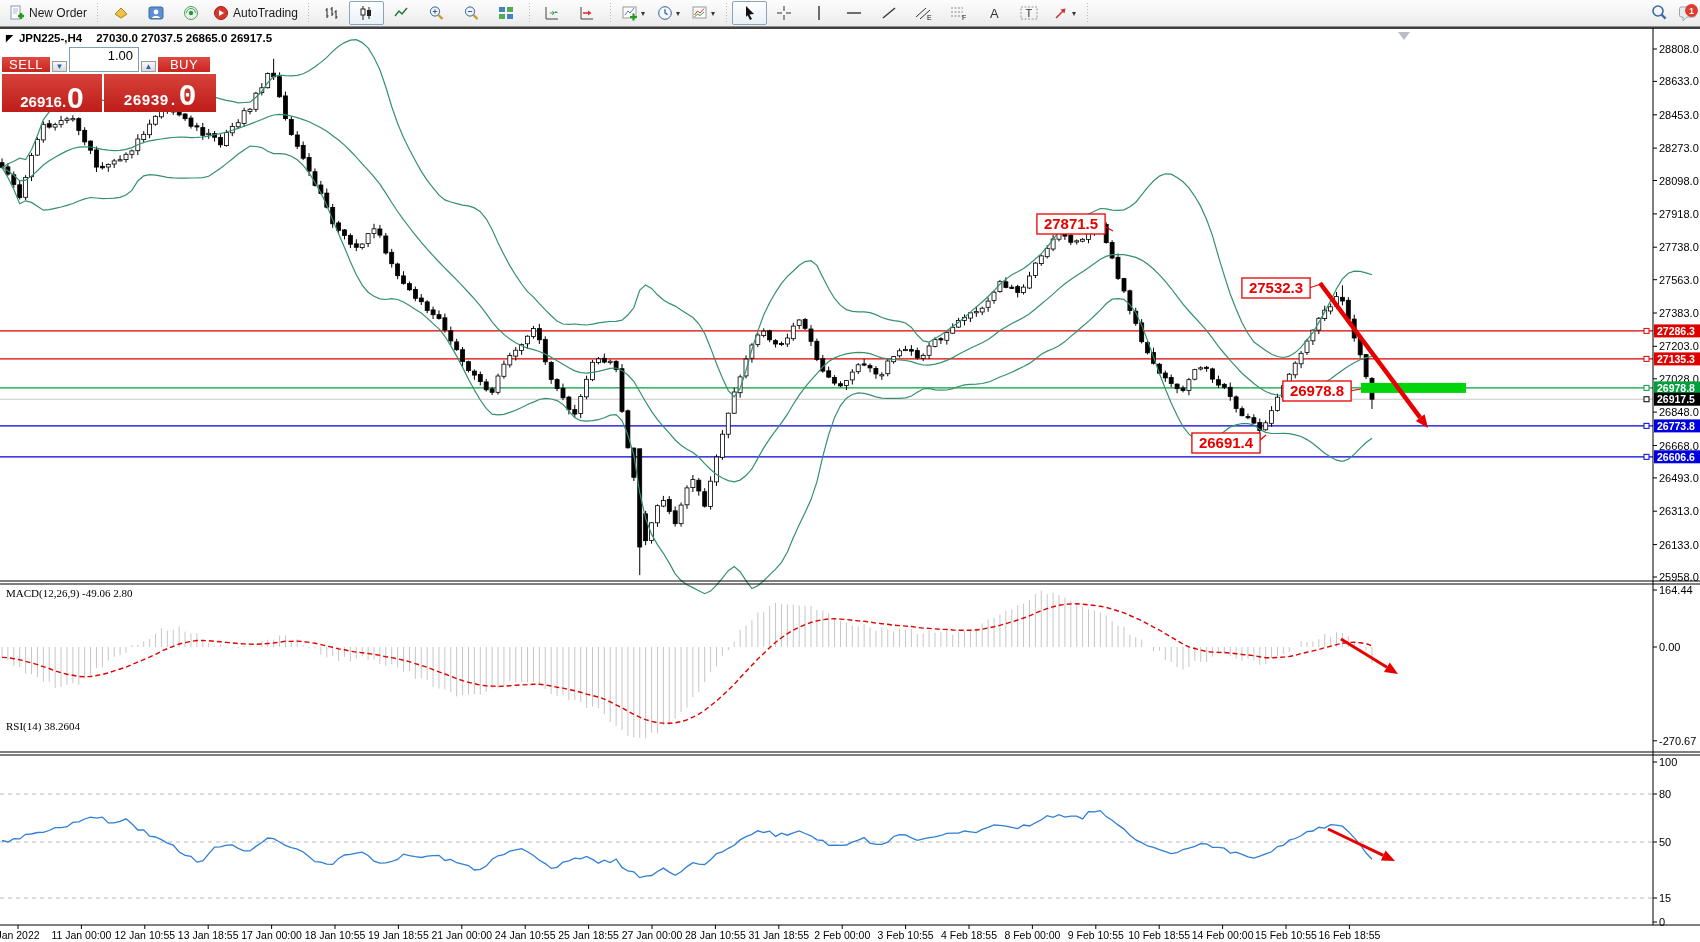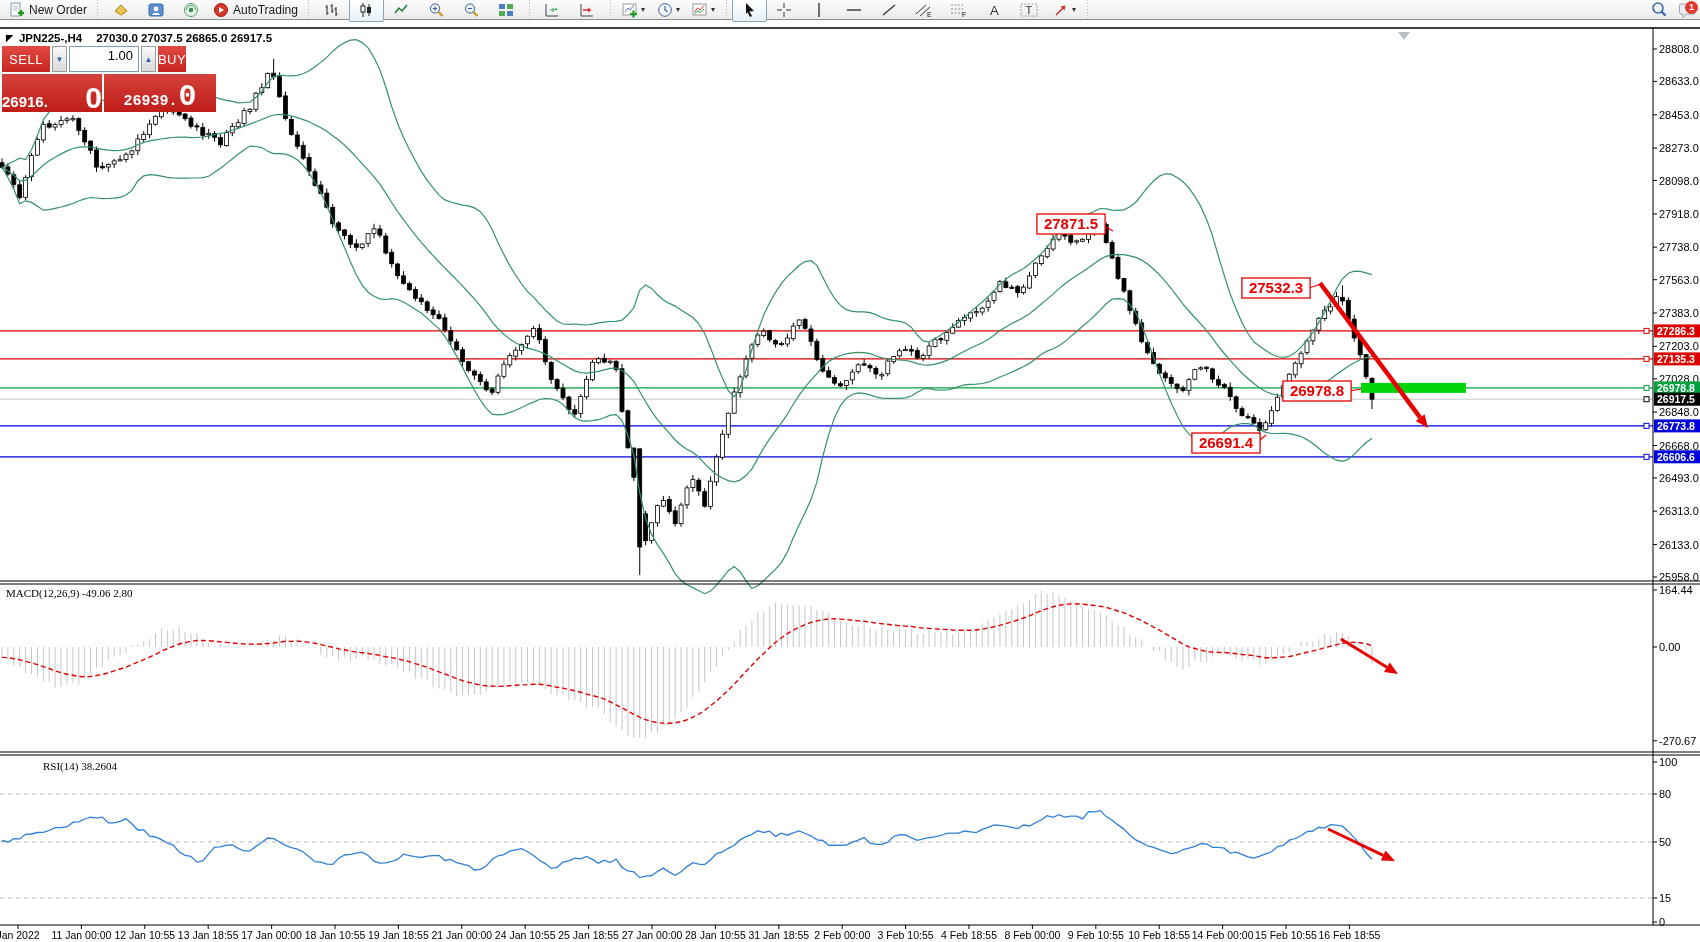--- a/index.html
+++ b/index.html
@@ -1,18 +1,18 @@
 <!DOCTYPE html>
 <html><head>
 <meta charset="utf-8">
 <style>
   html,body{margin:0;padding:0;background:#fff;width:1700px;height:942px;overflow:hidden;
     font-family:"Liberation Sans",sans-serif;-webkit-font-smoothing:antialiased;position:relative;}
   
-  .toolbar{position:absolute;top:0;left:0;width:1700px;height:20px;z-index:6;
+  .toolbar{position:absolute;top:0;left:0;width:1700px;height:27px;z-index:6;
     background:linear-gradient(#fdfdfd,#ebebeb);border-bottom:1px solid #8f8f8f;
     display:flex;align-items:center;padding-left:4px;box-sizing:border-box;}
   .sep{width:7px;height:20px;margin:0 2px;
     background:repeating-linear-gradient(#bbb 0 1px,transparent 1px 3px);background-size:1px 100%;background-position:3px 0;background-repeat:no-repeat;}
   .tbtn{height:22px;min-width:25px;display:flex;align-items:center;justify-content:center;gap:4px;
     padding:0 4px;border:1px solid transparent;border-radius:2px;font-size:12px;color:#1a1a1a;cursor:default;}
   .tbtn.active{border:1px solid #8aa4ba;background:linear-gradient(#fff,#e9f1f8);}
   .tbtn .dd{font-size:8px;color:#333;margin-left:-1px;}
   .tf{font-weight:700;color:#333;font-size:11.5px;min-width:26px;justify-content:center;}
   .spacer{flex:1;}
@@ -20,31 +20,31 @@
   .badge{position:absolute;right:2px;top:2px;width:13px;height:13px;border-radius:50%;background:#e03c2e;
     color:#fff;font-size:9px;font-weight:700;display:flex;align-items:center;justify-content:center;}
   .chatwrap{position:relative;width:24px;height:22px;display:flex;align-items:center;justify-content:center;}
   
   #chartsvg{position:absolute;left:0;top:0;z-index:1;}
   .symheader{position:absolute;left:6px;top:32px;z-index:3;font-size:11.5px;font-weight:700;color:#000;
     display:flex;align-items:center;gap:6px;}
   .menu-tri{font-size:9px;line-height:9px;color:#000;}
   
   .tpanel{position:absolute;left:2px;top:46px;width:216px;z-index:4;font-weight:700;}
-  .trow1{display:flex;height:26px;gap:2px;}
+  .trow1{display:flex;height:26px;gap:2px;align-items:flex-end;}
   .btn-sell,.btn-buy{background:linear-gradient(#e04a42,#c9241f);color:#fff;font-size:13px;font-weight:400;
     display:flex;align-items:center;justify-content:center;letter-spacing:.5px;}
-  .btn-sell{width:48px;}  .btn-buy{width:28px;}
+  .btn-sell{width:48px;}  .btn-buy{width:52px;}
   .stepbtn{width:15px;background:linear-gradient(#fafafa,#d9d9d9);border:1px solid #9b9b9b;color:#2d5fb3;
     font-size:8px;display:flex;align-items:center;justify-content:center;box-sizing:border-box;}
   .volinput{width:70px;border:1px solid #7f9db9;font-size:13px;text-align:right;padding:0 5px 8px 0;box-sizing:border-box;
     font-family:"Liberation Sans",sans-serif;}
   .trow2{display:flex;gap:2px;margin-top:2px;height:38px;}
   .pbox{background:linear-gradient(#d6423a,#bf1d19);color:#fff;display:flex;align-items:flex-end;justify-content:center;padding-bottom:3px;}
-  .pbox.sell{width:100px;justify-content:space-between;} .pbox.buy{width:112px;font-family:Liberation Mono, monospace;}
+  .pbox.sell{width:100px;} .pbox.buy{width:112px;font-family:Liberation Mono, monospace;}
   .pr-small{font-size:15px;font-weight:700;line-height:15px;}
   .pr-big{font-size:30px;font-weight:700;line-height:23px;margin-left:1px;}
   .indlabel{position:absolute;z-index:3;font-size:11px;color:#000;font-family:Liberation Serif, serif;}
 </style>
 </head>
 <body>
 
 <div class="toolbar">
   <span class="tbtn">
     <span class="ticon"><svg width="16" height="16">
@@ -1130,16 +1130,16 @@
       <span class="pr-big">0</span>
     </div>
   </div>
 </div>
 
 <div class="indlabel" style="left:6px;top:587px;">
   <span>MACD(12,26,9)</span>
   <span>-49.06</span>
   <span>2.80</span>
 </div>
-<div class="indlabel" style="left:6px;top:760px;margin-left:37px;">
+<div class="indlabel" style="left:6px;top:720px;">
   <span>RSI(14)</span>
   <span>38.2604</span>
 </div>
 
 </body></html>

